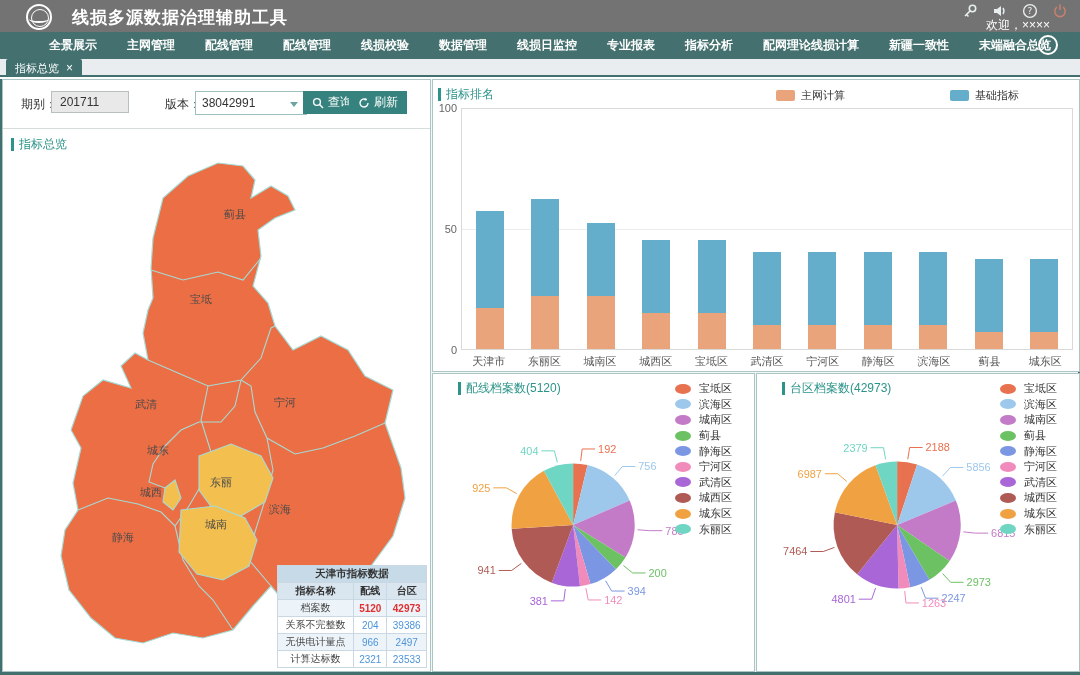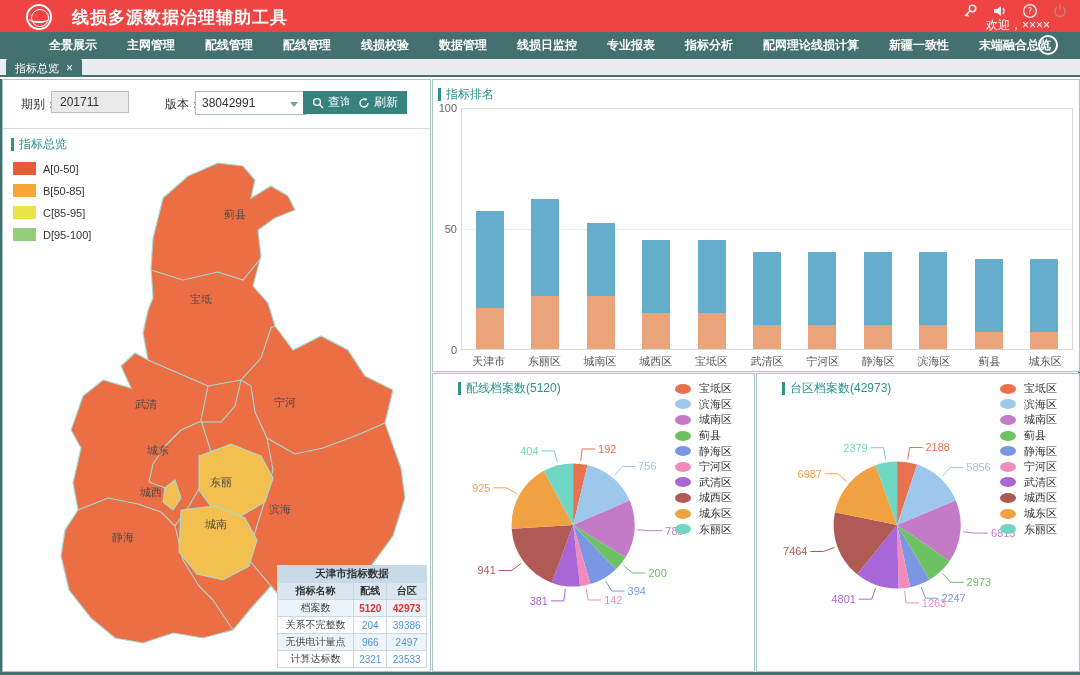--- a/index.html
+++ b/index.html
@@ -1,19 +1,19 @@
 <!DOCTYPE html>
 <html><head>
 <meta charset="utf-8">
 <style>
   * { margin:0; padding:0; box-sizing:border-box; }
   html,body { width:1080px; height:675px; font-family:"Liberation Sans","DejaVu Sans",sans-serif; background:#fff; overflow:hidden; }
 
   
-  .topbar { position:absolute; left:0; top:0; width:1080px; height:32px; background:#ef4444; }
+  .topbar { position:absolute; left:0; top:0; width:1080px; height:32px; background:#737373; }
   .logo { position:absolute; left:26px; top:4px; width:26px; height:26px; border:2px solid #fff; border-radius:50%; }
   .logo::before { content:""; position:absolute; left:3px; top:3px; width:16px; height:16px; border:1.5px solid #fff; border-radius:50%; }
   .logo::after { content:""; position:absolute; left:1px; top:9px; width:20px; height:6px; border-bottom:2px solid #fff; border-radius:50%; }
   .app-title { position:absolute; left:72px; top:6px; color:#fff; font-size:17px; font-weight:bold; letter-spacing:1px; }
   .hdr-icons { position:absolute; right:12px; top:3px; display:flex; gap:14px; align-items:center; }
   .hdr-icons svg { display:block; }
   .welcome { position:absolute; right:30px; top:17px; color:#fff; font-size:12px; }
 
   
   .navbar { position:absolute; left:0; top:32px; width:1080px; height:27px; background:#44716F; display:flex; align-items:center; }
@@ -212,38 +212,20 @@
             <text x="213" y="398" class="district-label">城南</text>
             <text x="277" y="383" class="district-label">滨海</text>
             <text x="120" y="411" class="district-label">静海</text>
           </g>
       </svg>
 
       <div class="sec-title map-sec-title">
         <span class="bar"></span>
         <span>指标总览</span>
       </div>
-      <div class="map-legend" id="map-legend">
-          <div class="map-legend-item">
-            <span class="sw" style="background: rgb(229, 92, 56);"></span>
-            <span class="lb">A[0-50]</span>
-          </div>
-          <div class="map-legend-item">
-            <span class="sw" style="background: rgb(244, 166, 54);"></span>
-            <span class="lb">B[50-85]</span>
-          </div>
-          <div class="map-legend-item">
-            <span class="sw" style="background: rgb(232, 229, 73);"></span>
-            <span class="lb">C[85-95]</span>
-          </div>
-          <div class="map-legend-item">
-            <span class="sw" style="background: rgb(147, 206, 124);"></span>
-            <span class="lb">D[95-100]</span>
-          </div>
-        </div>
 
       <table class="metric-table" id="metric-table">
           <tbody>
             <tr>
               <th class="t-title" colspan="3">天津市指标数据</th>
             </tr>
             <tr>
               <th class="t-head">指标名称</th>
               <th class="t-head">配线</th>
               <th class="t-head">台区</th>
@@ -271,20 +253,30 @@
           </tbody>
         </table>
     </div>
   </div>
 
   <div class="panel" id="bar-panel">
     <div class="sec-title bar-title">
       <span class="bar"></span>
       <span>指标排名</span>
     </div>
+    <div class="bar-legend" id="bar-legend">
+        <div class="bar-legend-item">
+          <span class="mk" style="background: rgb(233, 164, 124);"></span>
+          <span>主网计算</span>
+        </div>
+        <div class="bar-legend-item">
+          <span class="mk" style="background: rgb(100, 174, 203);"></span>
+          <span>基础指标</span>
+        </div>
+      </div>
     <div id="bar-yticks">
         <span class="ytick" style="top: 264px;">0</span>
         <span class="ytick" style="top: 143px;">50</span>
         <span class="ytick" style="top: 22px;">100</span>
       </div>
     <div id="bar-plot">
       <div class="grid50"></div>
       <div id="bars">
           <div class="bar-slot">
             <div class="bar-stack">

